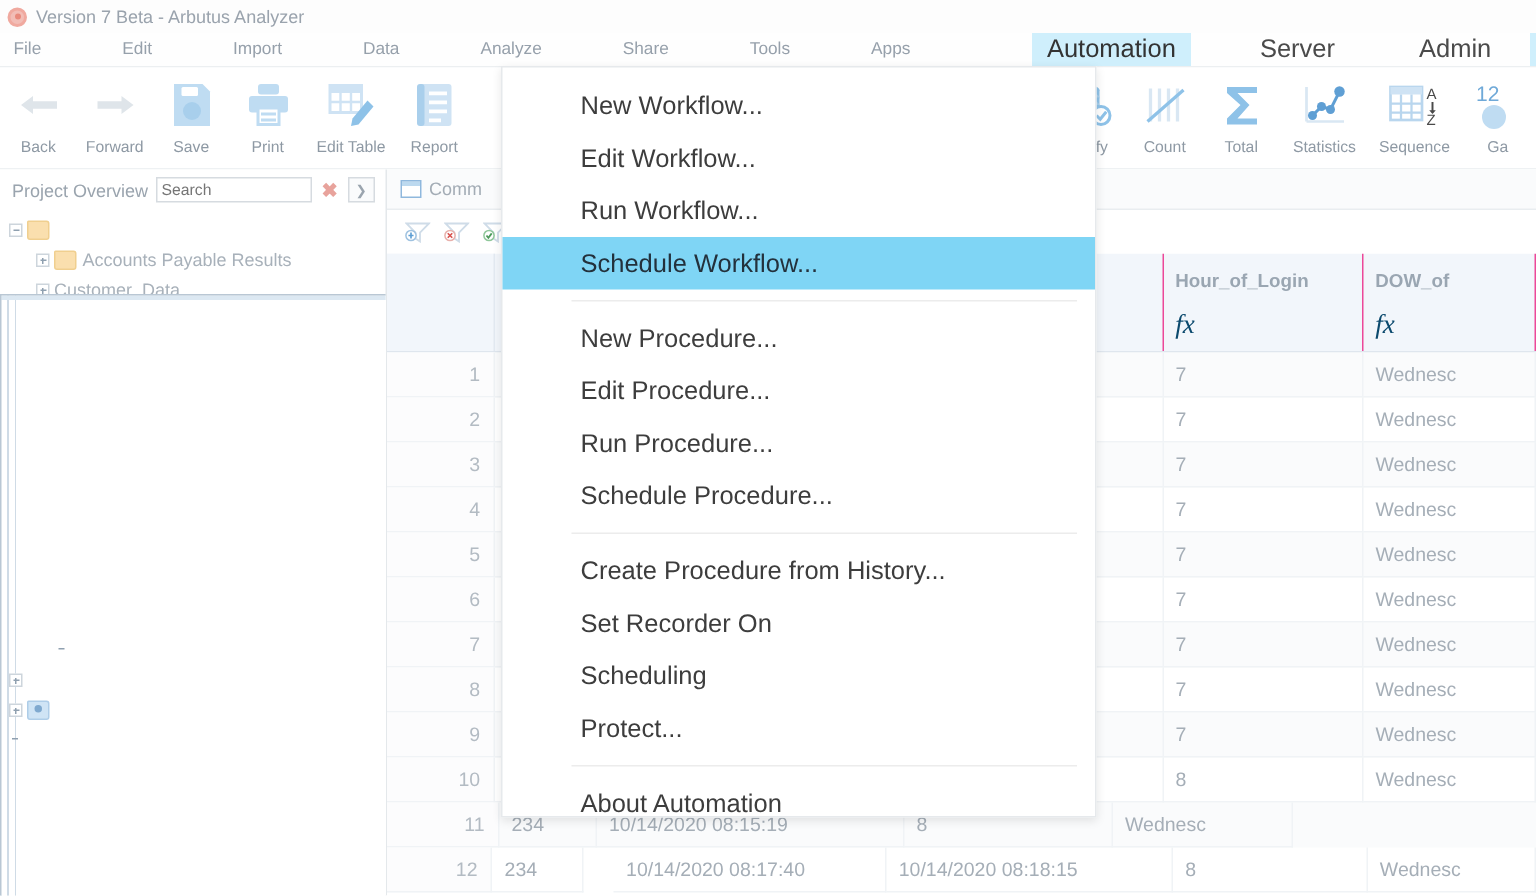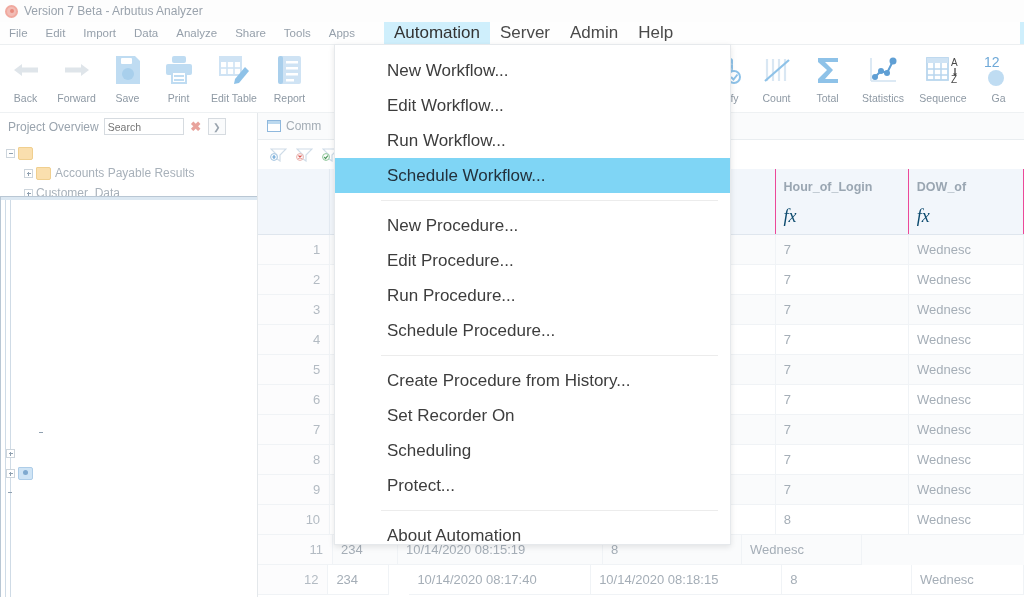--- a/index.html
+++ b/index.html
@@ -29,20 +29,21 @@
   .title-text {
     font-size: 12px; color: #9aa3ad; white-space: nowrap;
   }
 
   
   .menubar {
     position: absolute; left: 0; top: 22px; width: 1024px; height: 22px;
     background: #fefefe;
     display: flex; align-items: center;
     font-size: 12px;
+    gap: 36px;
   }
   .menubar .m {
     padding: 2px 9px; color: #96a0ab; white-space: nowrap; cursor: default;
   }
   .menubar .m.small { font-size: 11.5px; }
   .menubar .m.big {
     font-size: 17px; color: #3c3c3c; padding: 1px 10px;
   }
   .menubar .m.big.active { background: #cfeffc; color: #333; }
   .menubar .m.big.plain { color: #4a4a4a; }
@@ -78,21 +79,21 @@
   
   .sidebar {
     position: absolute; left: 0; top: 113px; width: 258px; height: 484px;
     background: #ffffff; border-right: 1px solid #e4e8eb;
   }
   .sidebar-head {
     height: 27px; display: flex; align-items: center; gap: 5px; padding: 0 4px 0 8px;
   }
   .sb-title { font-size: 12px; color: #9aa4ae; white-space: nowrap; }
   .sb-search {
-    width: 80px; height: 17px; border: 1px solid #d6dbe0; background: #fff;
+    width: 104px; height: 17px; border: 1px solid #d6dbe0; background: #fff;
     font-size: 10.5px; color: #b8c0c8; padding: 0 3px; outline: none;
     font-family: "Liberation Sans", sans-serif;
   }
   .sb-x {
     width: 14px; height: 16px; display: flex; align-items: center; justify-content: center;
     color: #e8a39c; font-size: 13px; font-weight: bold; cursor: pointer;
   }
   .sb-go {
     width: 18px; height: 17px; border: 1px solid #d6dbe0; background: #fafbfc;
     display: flex; align-items: center; justify-content: center;

